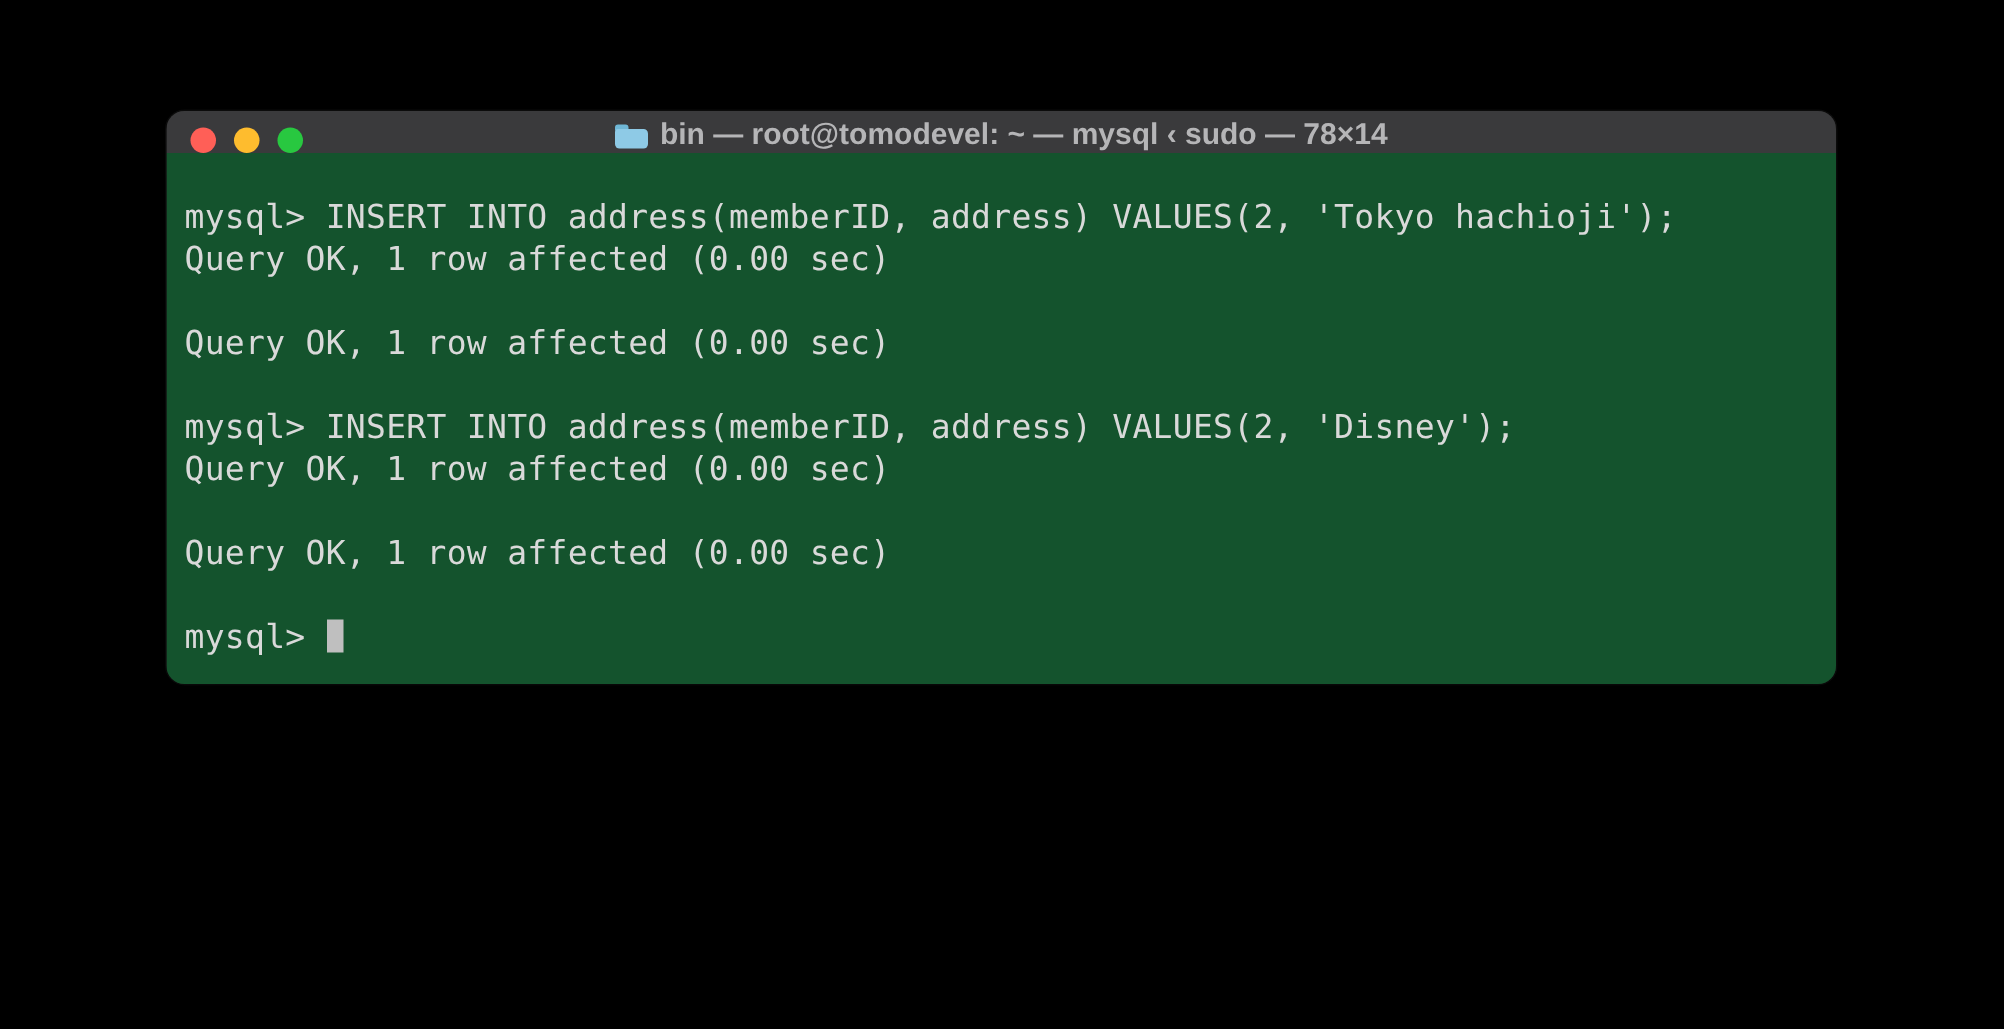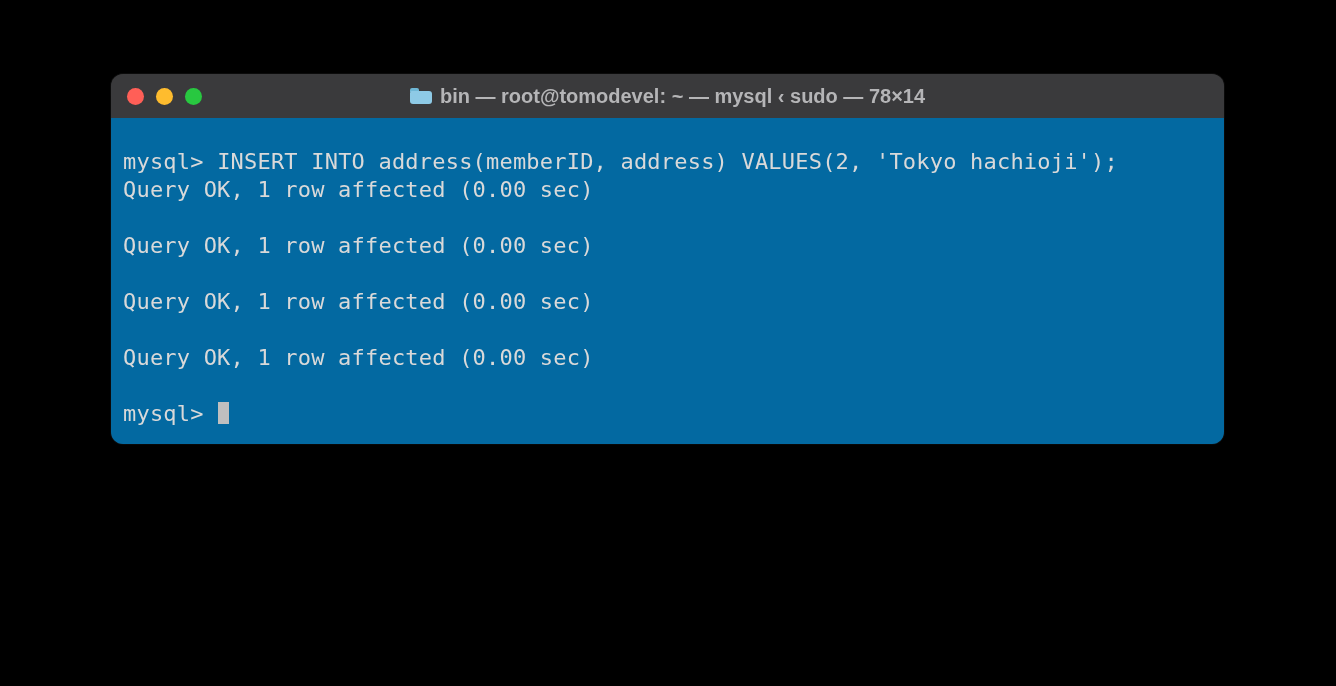--- a/index.html
+++ b/index.html
@@ -15,24 +15,24 @@
     position: absolute;
     left: 111px;
     top: 74px;
     width: 1113px;
     background: #1e1e1e;
     border-radius: 12px;
     box-shadow: 0 20px 60px rgba(0,0,0,0.6), 0 0 0 1px rgba(255,255,255,0.05);
     overflow: hidden;
   }
   .titlebar {
-    height: 44px;
+    height: 28px;
     background: #3a3a3c;
     display: flex;
-    align-items: center;
+    align-items: flex-end;
     position: relative;
   }
   .traffic-lights {
     display: flex;
     align-items: center;
     gap: 12px;
     margin-left: 16px;
   }
   .traffic-light {
     width: 17px;
@@ -71,21 +71,21 @@
     border-radius: 2px 3px 3px 3px;
   }
   .title-text {
     color: #b5b5b7;
     font-family: -apple-system, "Helvetica Neue", Arial, sans-serif;
     font-size: 20px;
     font-weight: 600;
     white-space: pre;
   }
   .term-body {
-    background: #0369a1;
+    background: #14532d;
     color: #d9d9d9;
     font-size: 22px;
     line-height: 28px;
     padding: 30px 12px 16px 12px;
     font-family: "SF Mono","Menlo","Consolas",monospace;
     letter-spacing: 0.2px;
   }
   .term-line {
     white-space: pre;
   }
@@ -125,20 +125,21 @@
   </div>
 
   <div class="term-body">
     <div class="term-line"><span>mysql&gt; </span><span>INSERT INTO address(memberID, address) VALUES(2, 'Tokyo hachioji');</span></div>
     <div class="term-line">Query OK, 1 row affected (0.00 sec)</div>
     <div class="blank-line"></div>
 
     <div class="term-line">Query OK, 1 row affected (0.00 sec)</div>
     <div class="blank-line"></div>
 
+    <div class="term-line"><span>mysql&gt; </span><span>INSERT INTO address(memberID, address) VALUES(2, 'Disney');</span></div>
     <div class="term-line">Query OK, 1 row affected (0.00 sec)</div>
     <div class="blank-line"></div>
 
     <div class="term-line">Query OK, 1 row affected (0.00 sec)</div>
     <div class="blank-line"></div>
 
     <div class="prompt-row"><span>mysql&gt; </span><span class="cursor"></span></div>
   </div>
 
 </div>

